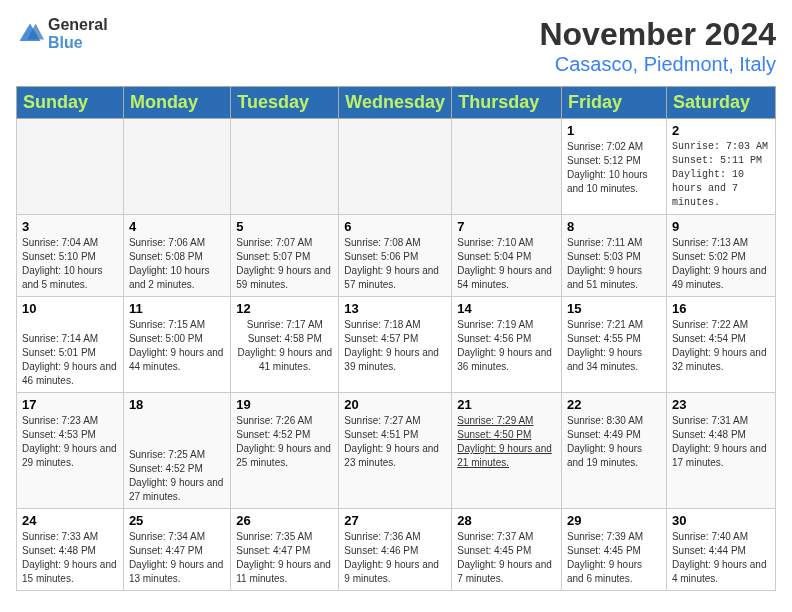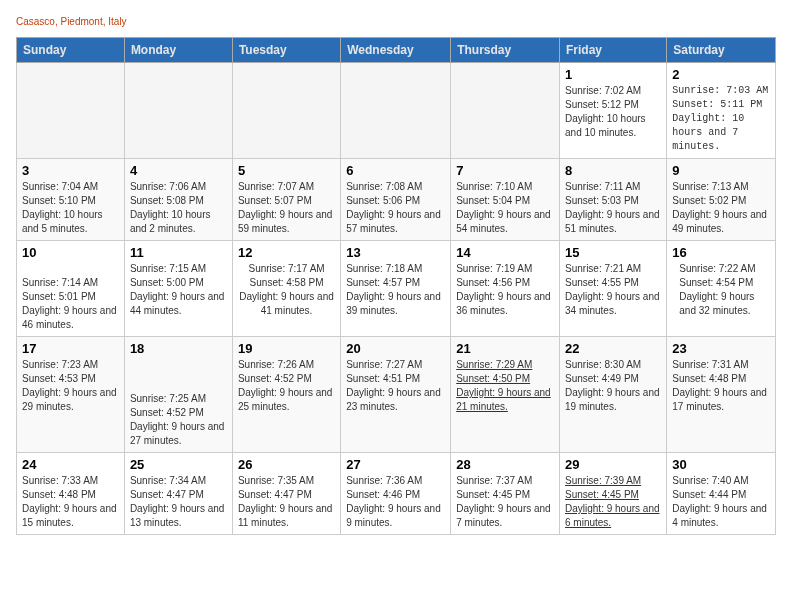--- a/index.html
+++ b/index.html
@@ -31,34 +31,34 @@
     }
     .title-area {
       text-align: right;
     }
     .month-title {
       font-size: 32px;
       font-weight: bold;
       color: #333;
     }
     .location-title {
-      font-size: 10px;
-      color: #c2410c;
+      font-size: 20px;
+      color: #3b82f6;
     }
     .calendar {
       width: 100%;
       border-collapse: collapse;
       font-size: 11px;
     }
     .calendar th {
       background-color: #2a6db5;
-      color: #e5e5e5;
+      color: #bef264;
       text-align: left;
       padding: 5px 6px;
-      font-size: 12px;
+      font-size: 18px;
       border: 1px solid #aaa;
     }
     .calendar td {
       vertical-align: top;
       border: 1px solid #ccc;
       padding: 4px 5px;
       height: 82px;
       width: 113px;
       background: #fff;
     }
@@ -80,21 +80,32 @@
       color: #333;
       font-size: 10px;
       line-height: 1.4;
     }
   </style>
 </head>
 <body>
 
 <div class="page">
   <div class="header-area">
+    <div class="logo">
+      <svg class="logo-icon" viewBox="0 0 40 40">
+        <polygon points="20,5 35,30 5,30" fill="#4a90d9"></polygon>
+        <polygon points="28,5 40,28 16,28" fill="#2a6db5" opacity="0.7"></polygon>
+      </svg>
+      <div>
+        <span style="font-weight:bold;font-size:16px;color:#333;">General</span><br>
+        <span style="font-weight:bold;font-size:16px;color:#4a90d9;">Blue</span>
+      </div>
+    </div>
     <div class="title-area">
+      <div class="month-title">November 2024</div>
       <div class="location-title">Casasco, Piedmont, Italy</div>
     </div>
   </div>
 
   <table class="calendar">
     <thead>
       <tr>
       <th>Sunday</th>
           <th>Monday</th>
           <th>Tuesday</th>
@@ -200,21 +211,21 @@
 Daylight: 9 hours and 36 minutes.</div>
           </td>
           <td>
             <div class="day-num">15</div>
             <div class="day-info" style="white-space: pre-line;">Sunrise: 7:21 AM
 Sunset: 4:55 PM
 Daylight: 9 hours and 34 minutes.</div>
           </td>
           <td>
             <div class="day-num">16</div>
-            <div class="day-info" style="white-space: pre-line; margin-left: 7px;">Sunrise: 7:22 AM
+            <div class="day-info" style="white-space: pre-line;">Sunrise: 7:22 AM
 Sunset: 4:54 PM
 Daylight: 9 hours and 32 minutes.</div>
           </td>
         </tr>
         <tr>
           <td>
             <div class="day-num">17</div>
             <div class="day-info" style="white-space: pre-line;">Sunrise: 7:23 AM
 Sunset: 4:53 PM
 Daylight: 9 hours and 29 minutes.</div>
@@ -282,21 +293,21 @@
 Daylight: 9 hours and 9 minutes.</div>
           </td>
           <td>
             <div class="day-num">28</div>
             <div class="day-info" style="white-space: pre-line;">Sunrise: 7:37 AM
 Sunset: 4:45 PM
 Daylight: 9 hours and 7 minutes.</div>
           </td>
           <td>
             <div class="day-num">29</div>
-            <div class="day-info" style="white-space: pre-line; text-decoration: underline;">Sunrise: 7:39 AM
+            <div class="day-info" style="white-space: pre-line;">Sunrise: 7:39 AM
 Sunset: 4:45 PM
 Daylight: 9 hours and 6 minutes.</div>
           </td>
           <td>
             <div class="day-num">30</div>
             <div class="day-info" style="white-space: pre-line;">Sunrise: 7:40 AM
 Sunset: 4:44 PM
 Daylight: 9 hours and 4 minutes.</div>
           </td>
         </tr>

